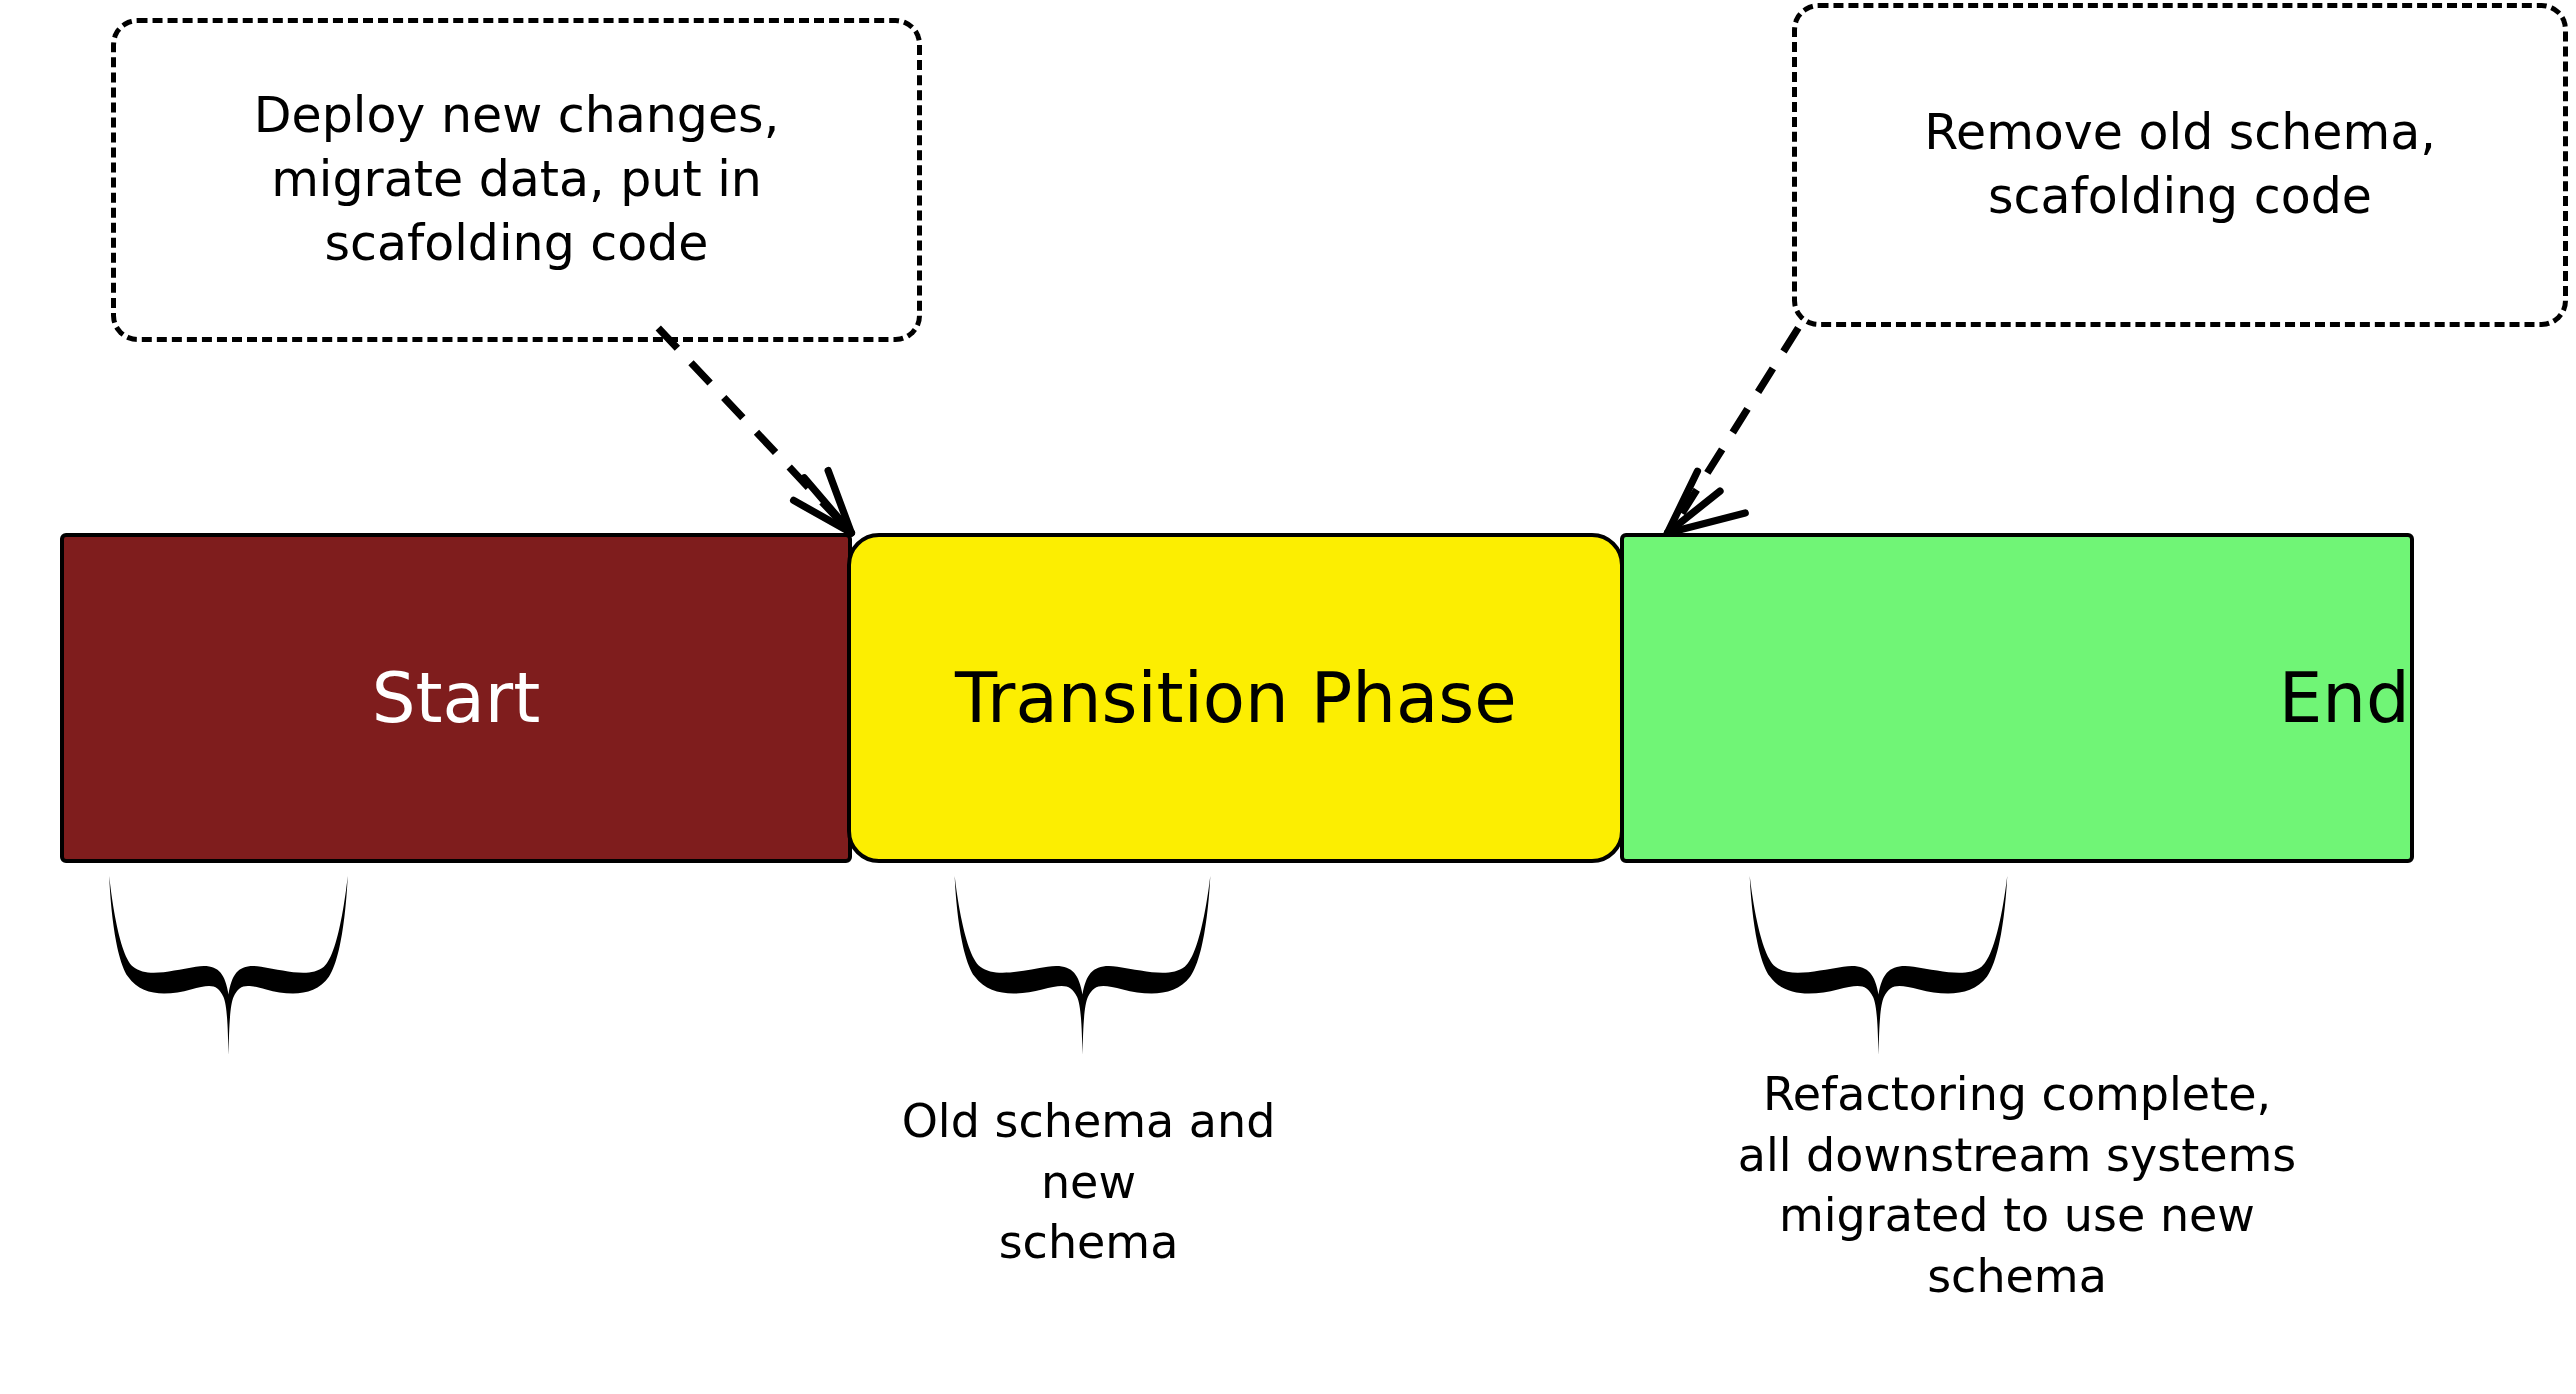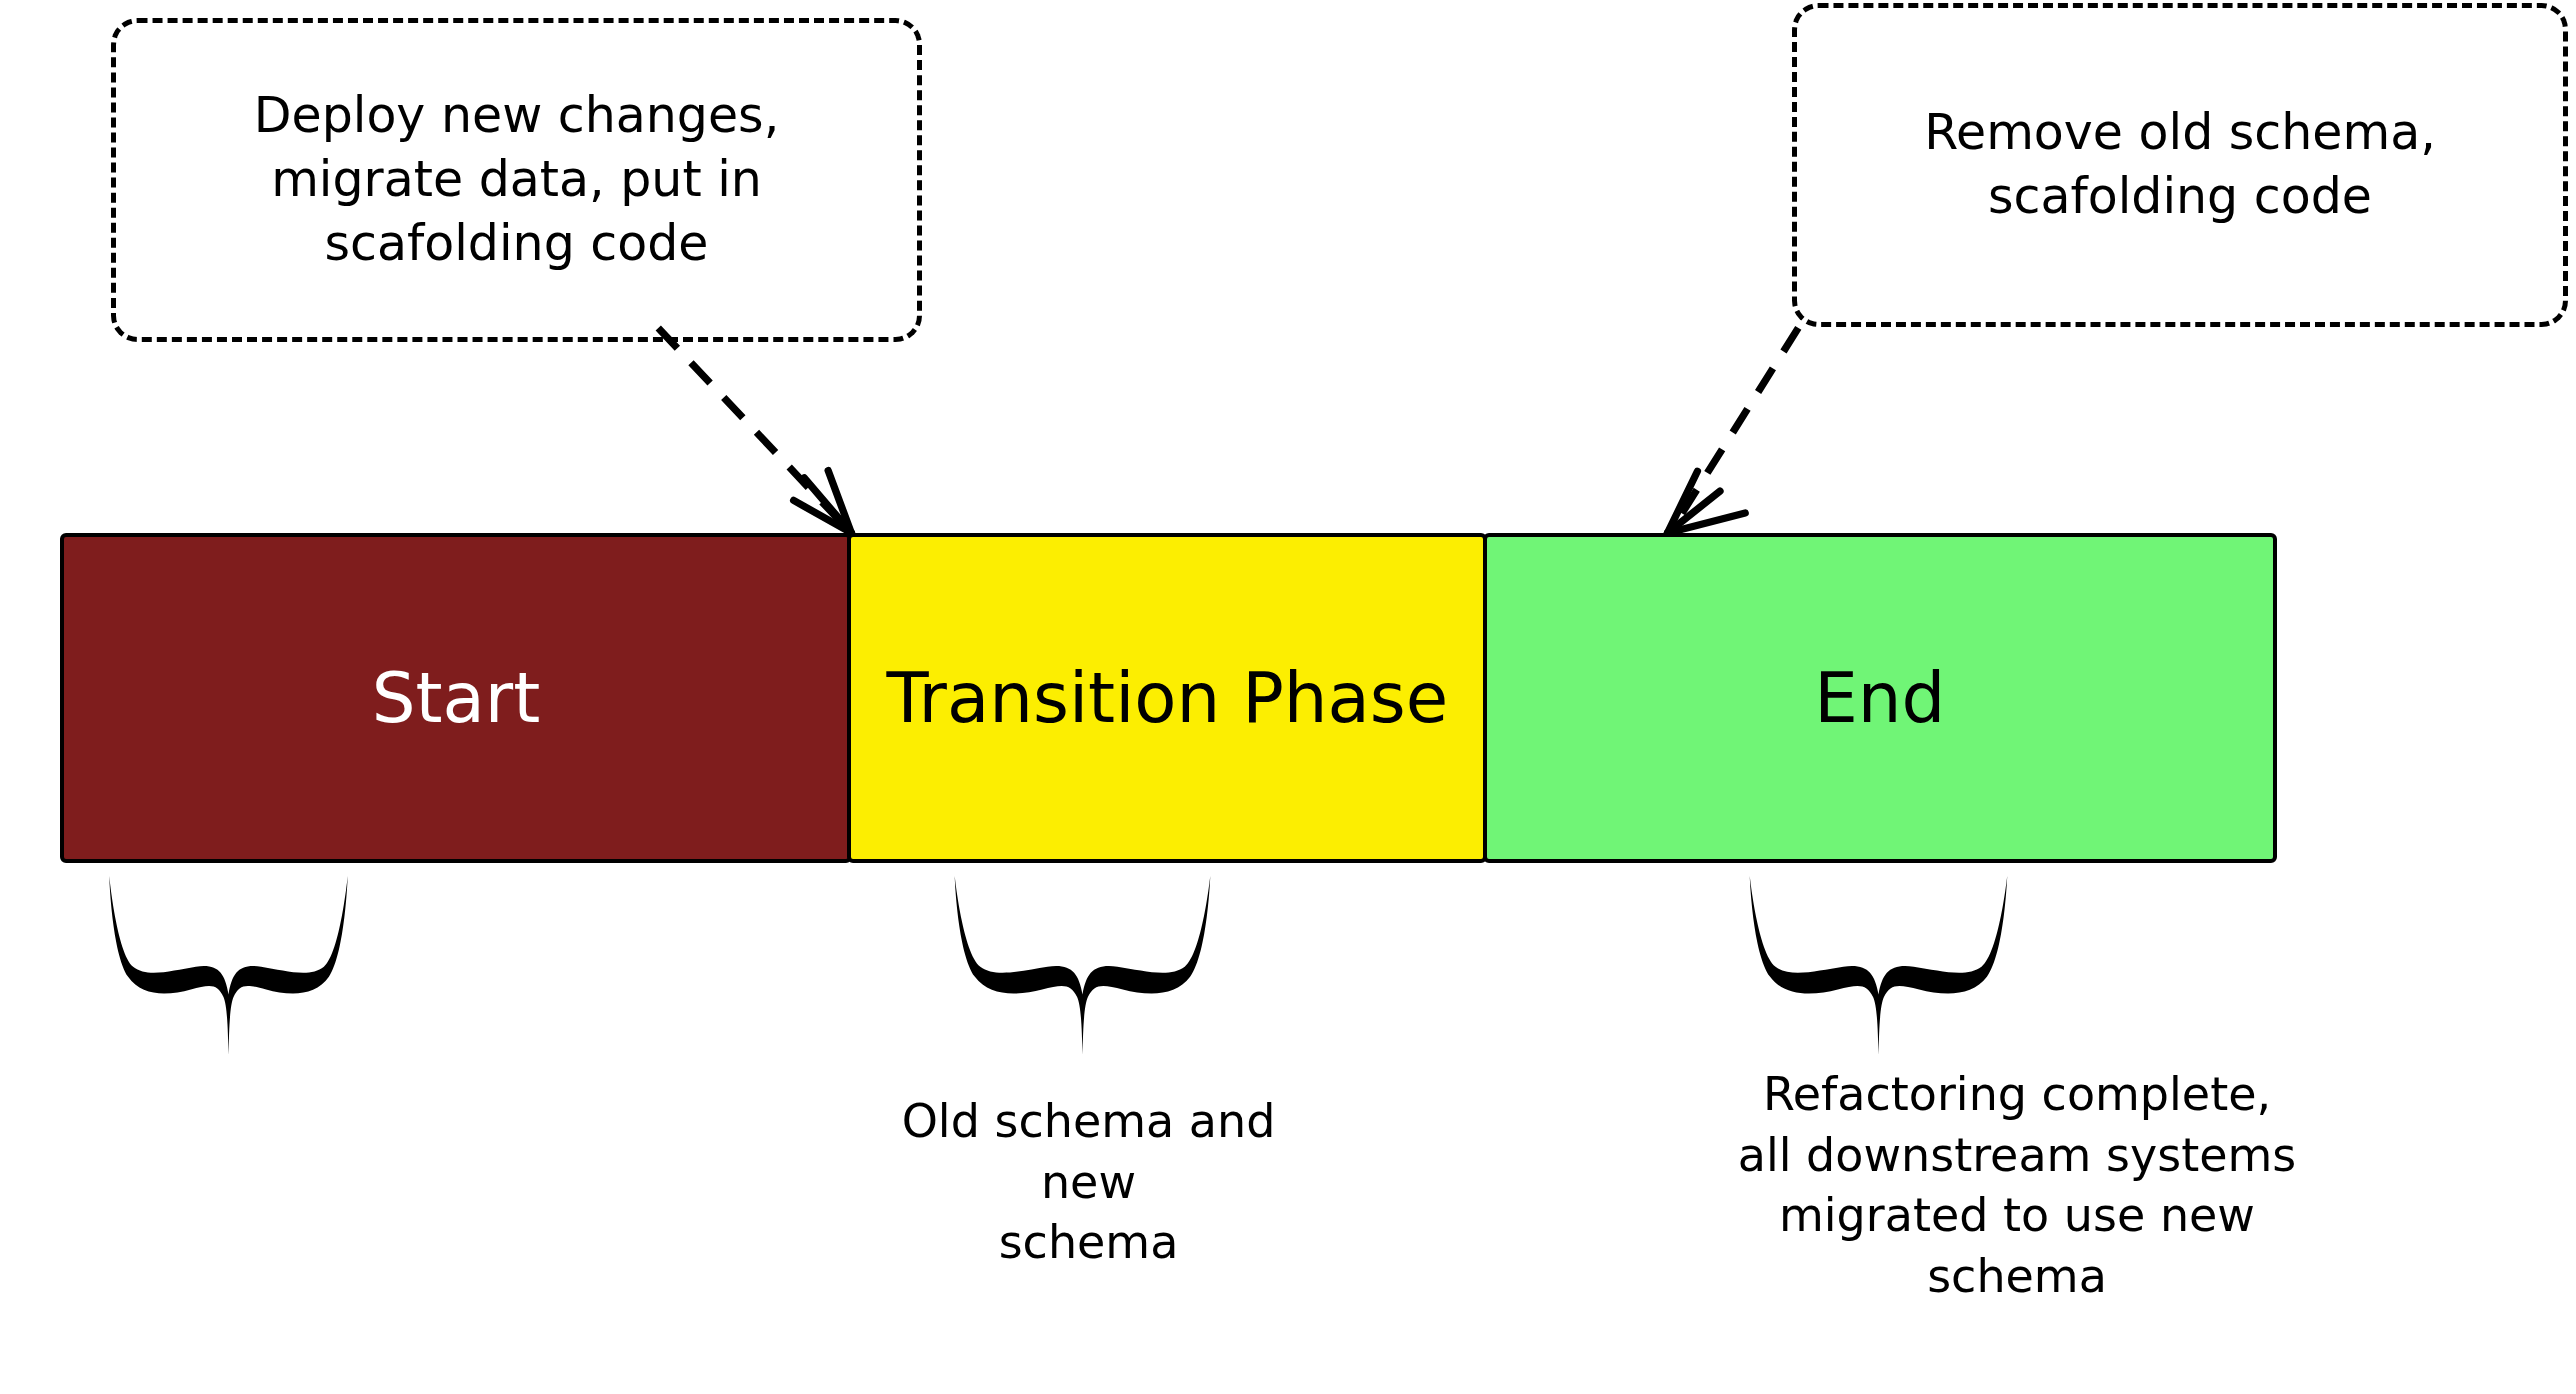--- a/index.html
+++ b/index.html
@@ -34,22 +34,22 @@
     position:relative;
     height:330px;
     box-sizing:border-box;
     border:4.6px solid #000;
     border-radius:6px;
     display:flex;align-items:center;justify-content:center;
     font-size:69px;
     line-height:1;
   }
   #bar-start      {width:792px;background:#7f1d1d;color:#ffffff;}
-  #bar-transition {width:640px;background:#fcee01;color:#000000;margin-left:-4.6px;}
-  #bar-end        {width:794px;background:#70f576;color:#000000;margin-left:-4.6px;}
+  #bar-transition {width:777px;background:#fcee01;color:#000000;margin-left:-4.6px;border-radius:32px;}
+  #bar-end        {width:794px;background:#70f576;color:#000000;margin-left:-4.6px;justify-content:flex-end;}
 
   
   .brace{position:absolute;top:871px;height:189px;}
   #brace-1{left:103px;  width:251px;}
   #brace-2{left:948px; width:269px;}
   #brace-3{left:1743px; width:271px;}
   .brace svg{display:block;width:100%;height:100%;}
 
   
   .caption{

